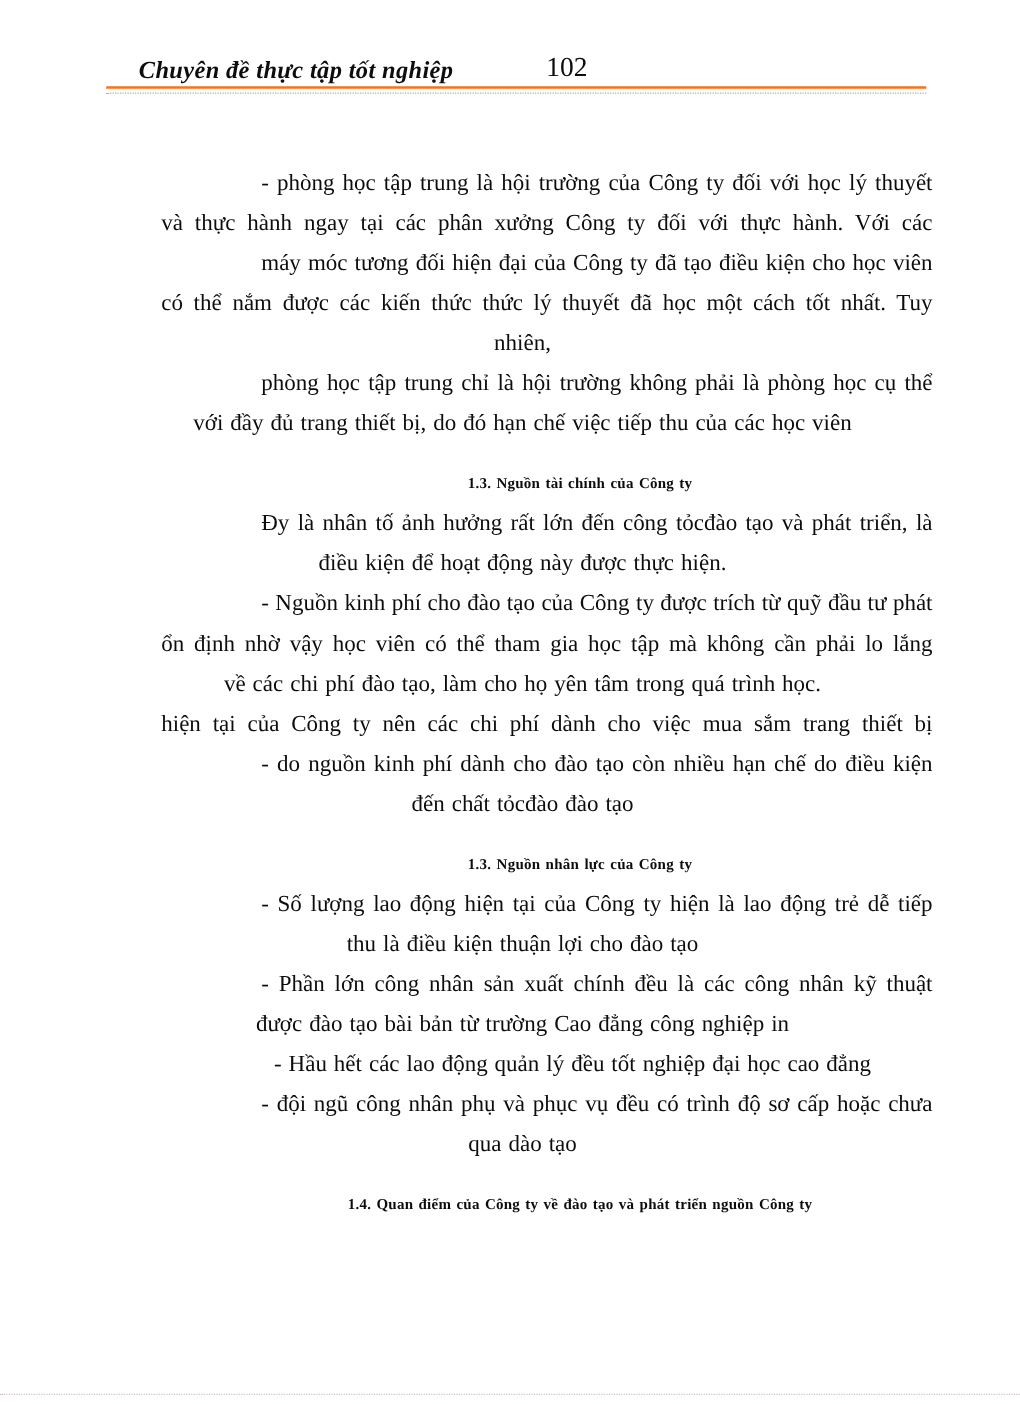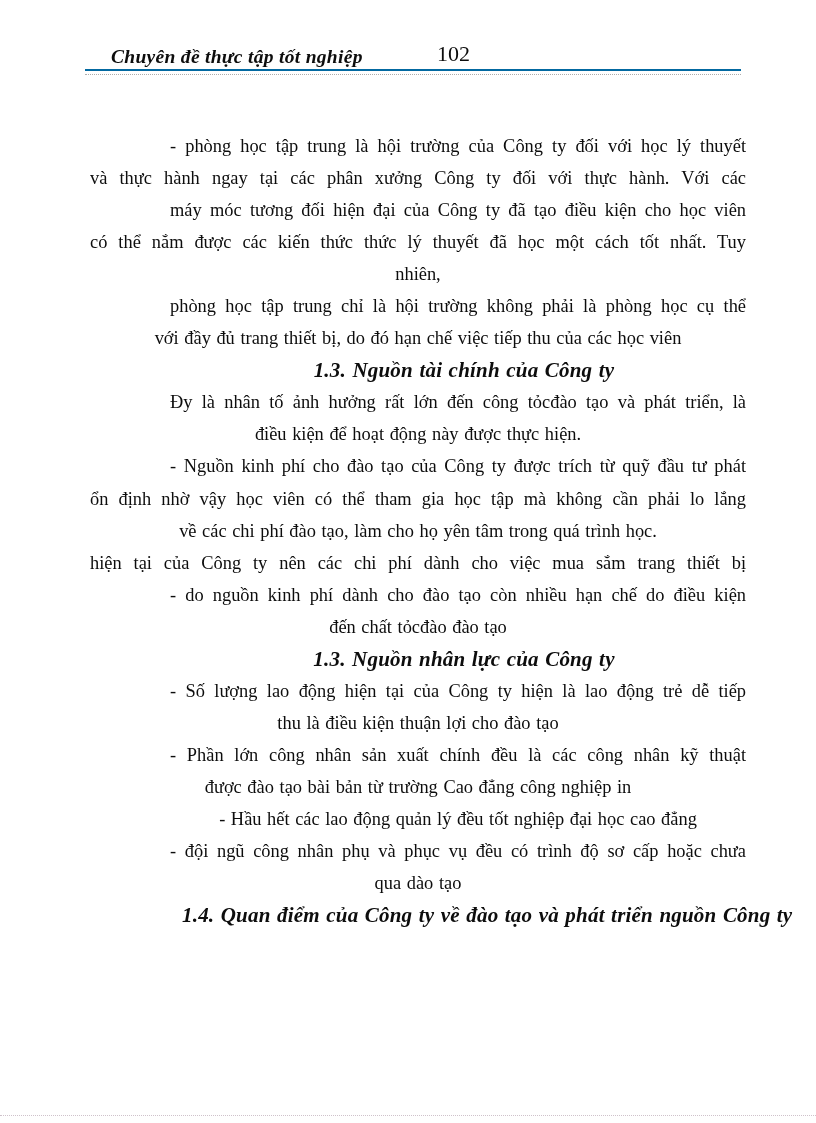--- a/index.html
+++ b/index.html
@@ -8,21 +8,21 @@
     background: #ffffff;
     font-family: "Liberation Serif", "DejaVu Serif", serif;
     color: #0d0d0d;
     position: relative;
     overflow: hidden;
   }
   
   .hdr {
     position: absolute; left: 85px; top: 40px;
     width: 656px; height: 29px;
-    border-bottom: 2px solid #0369a1;
+    border-bottom: 2px solid #f97316;
   }
   .hdr-title {
     position: absolute; left: 26px; bottom: 1px;
     font-weight: bold; font-style: italic;
     font-size: 19.5px; letter-spacing: 0.3px;
     white-space: nowrap;
   }
   .hdr-num {
     position: absolute; left: 352px; bottom: 2px;
     font-size: 22px; font-style: normal; font-weight: normal;
@@ -42,25 +42,26 @@
     font-size: 18.4px;
     text-align: center;
     white-space: nowrap;
     word-spacing: 1px;
   }
   .ln.st {               
     white-space: normal;
     text-align: justify;
     text-align-last: justify;
     word-spacing: normal;
+    margin-left: 39px;
   }
   .ln.in { text-indent: 80px; }      
   .ln.hd {                           
-    font-weight: bold; font-style: italic;
-    font-size: 21px; letter-spacing: 0.2px;
+    font-weight: bold; 
+    font-size: 12px; letter-spacing: 0.2px; margin-top: 16px;
   }
   .ln.hd.in { text-indent: 92px; }
   
   .bottom-rule {
     position: absolute; left: 0; top: 1115px;
     width: 816px; height: 0;
     border-top: 1px dotted #cfc2cb;
   }
 </style>
 </head>

